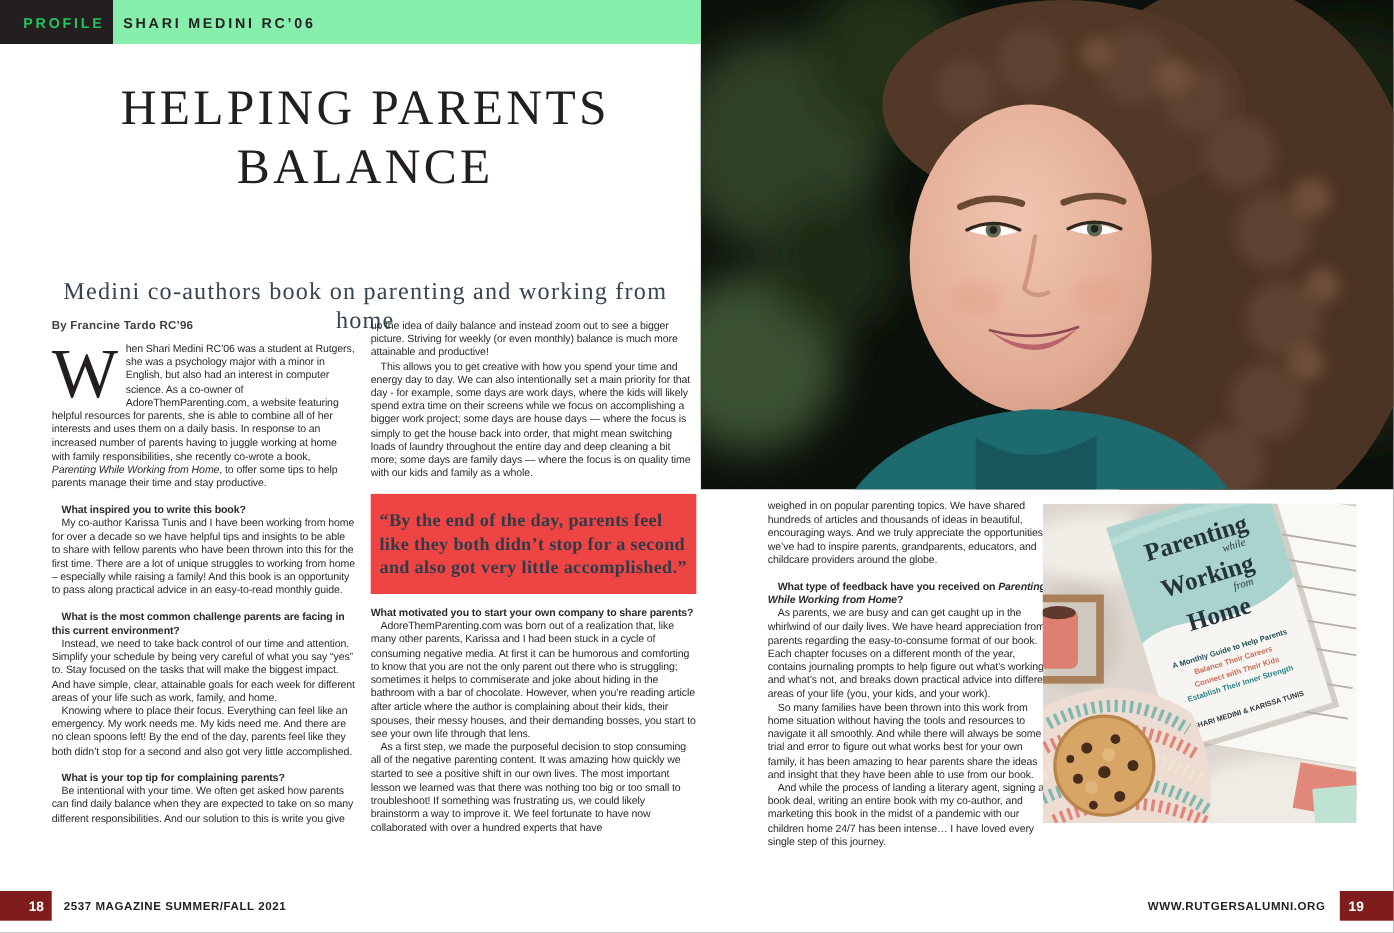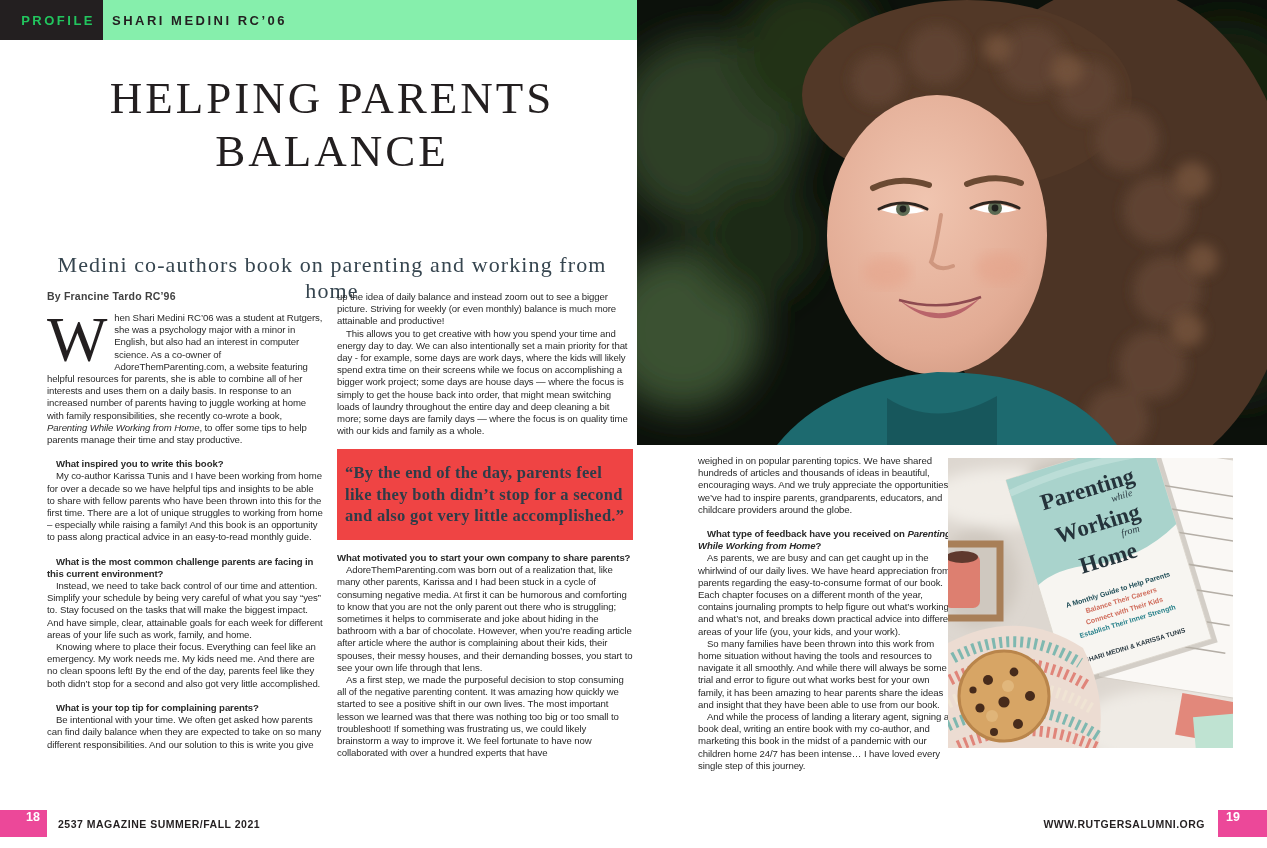--- a/index.html
+++ b/index.html
@@ -40,22 +40,22 @@
          font-size:16.5px;line-height:21.5px;letter-spacing:0.3px;padding:13px 8px;margin:12px 0 10px 0;text-indent:0;}
 
   
   .portrait{position:absolute;left:637px;top:0;width:630px;height:445px;}
   .bookphoto{position:absolute;left:948px;top:458px;width:285px;height:290px;}
   .caption{position:absolute;left:948px;top:756px;width:288px;font-size:9.6px;font-weight:bold;
            line-height:12px;color:#231f20;}
   .credit{font-size:6.8px;color:#9a9a9a;font-weight:normal;letter-spacing:0.2px;margin-top:2px;}
 
   
-  .foot-box{position:absolute;top:810px;height:27px;background:#ec4899;color:#fff;display:flex;
-            box-sizing:border-box;font-weight:bold;font-size:12.5px;}
+  .foot-box{position:absolute;top:810px;height:27px;background:#7f1d1d;color:#fff;display:flex;
+            align-items:center;box-sizing:border-box;font-weight:bold;font-size:12.5px;}
   .foot-box.left{left:0;width:47px;justify-content:flex-end;padding-right:7px;}
   .foot-box.right{left:1218px;width:51px;padding-left:8px;}
   .foot-text{position:absolute;top:810px;height:27px;display:flex;align-items:center;
              font-weight:bold;font-size:10.5px;letter-spacing:0.5px;color:#231f20;}
   .foot-text.left{left:58px;}
   .foot-text.right{right:62px;}
   i{font-style:italic;}
 </style>
 </head>
 <body>

